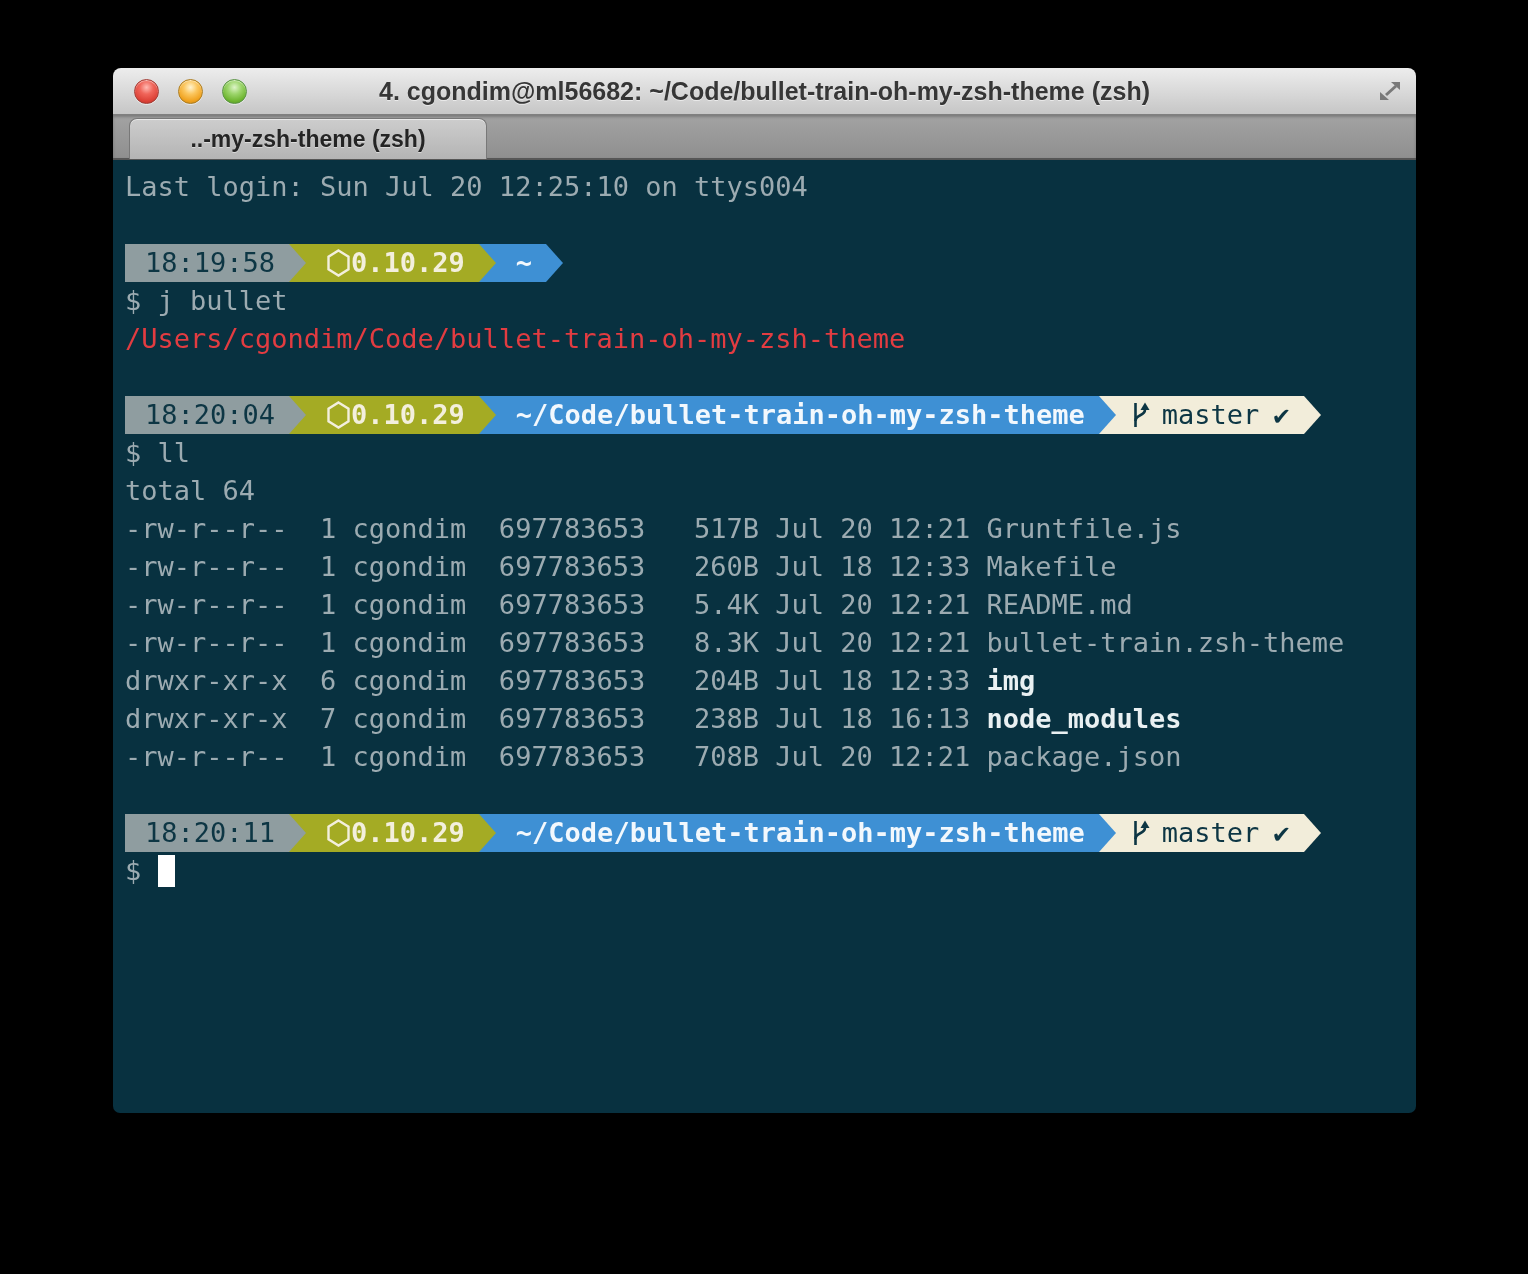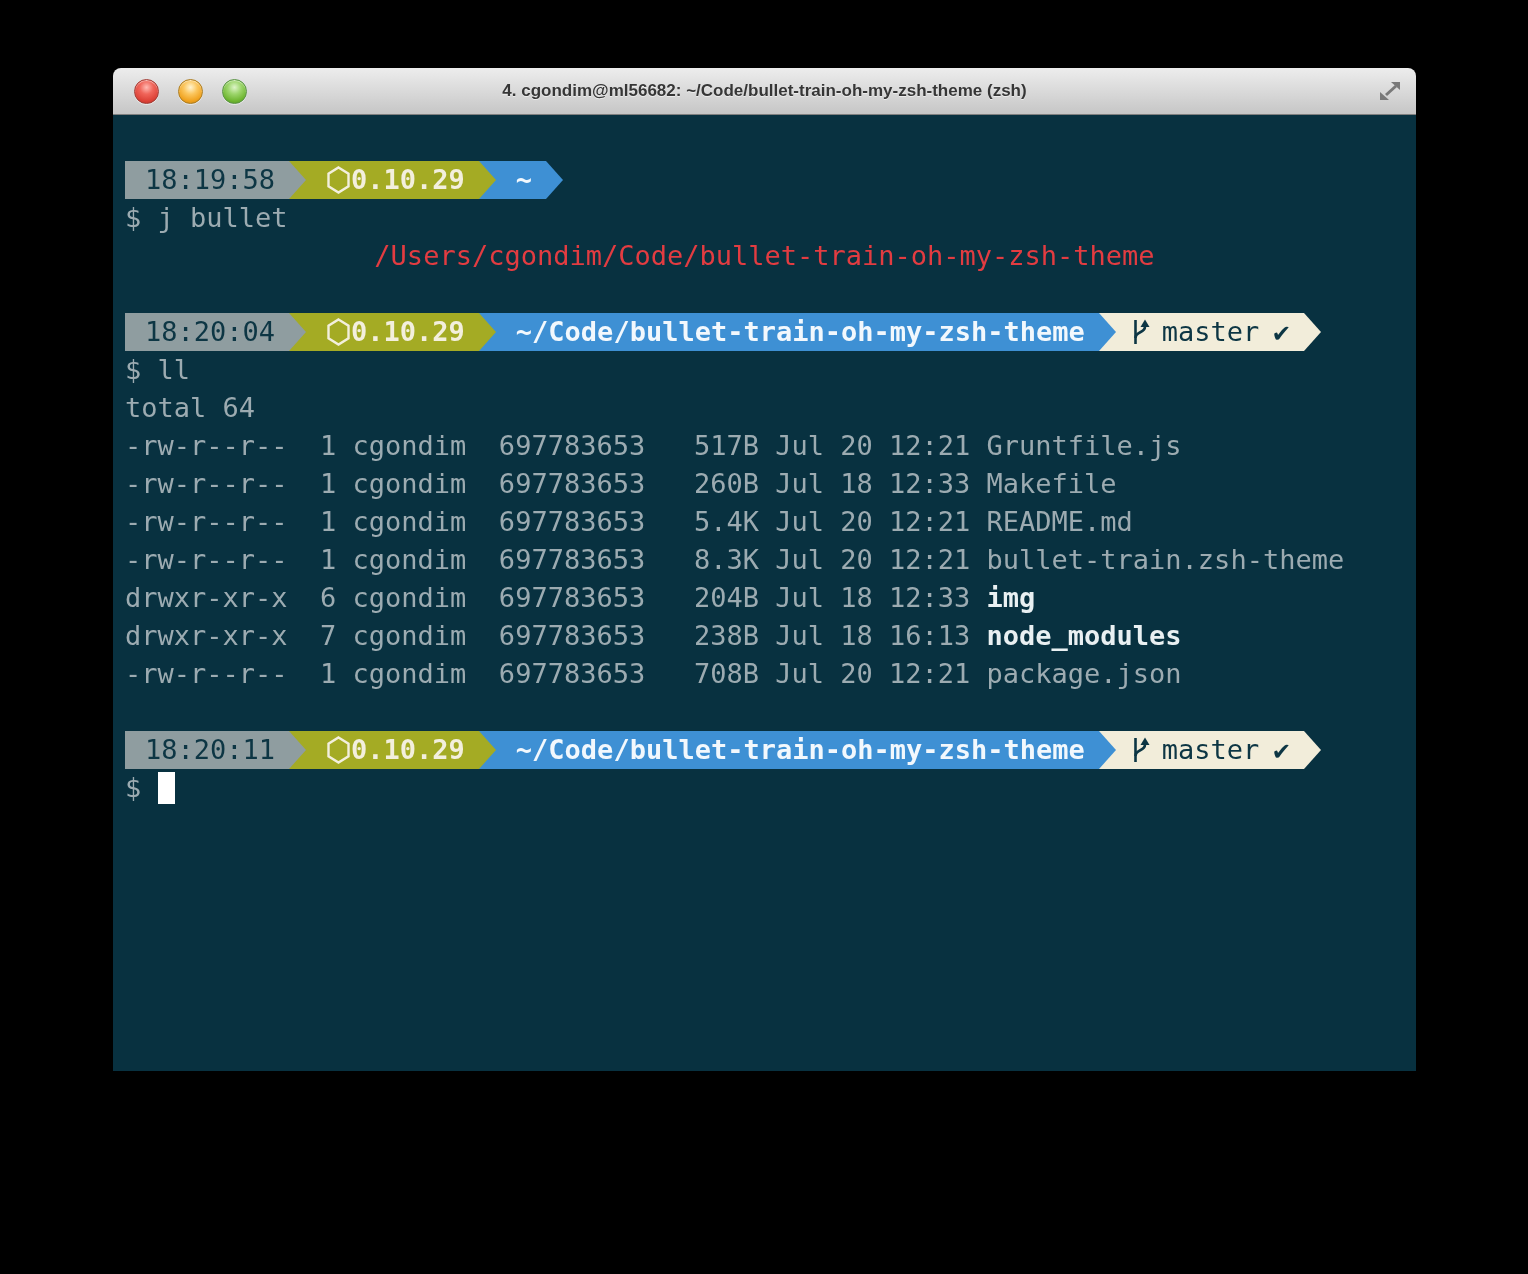--- a/index.html
+++ b/index.html
@@ -15,21 +15,21 @@
     background:linear-gradient(#ededed,#c6c6c6);
     border-bottom:1px solid #7f7f7f;
   }
   .traffic{position:absolute;left:21px;top:11px;display:flex;gap:19px;}
   .light{width:23px;height:23px;border-radius:50%;box-shadow:inset 0 1px 1px rgba(255,255,255,.6),0 1px 0 rgba(255,255,255,.5);}
   .light.red{background:radial-gradient(circle at 50% 32%,#ffb9b2 0%,#f0655a 35%,#dd4237 70%,#ad2a22 100%);border:1px solid #a33b33;}
   .light.yellow{background:radial-gradient(circle at 50% 32%,#fff3cf 0%,#fbc65e 35%,#f0a21f 70%,#bd7e12 100%);border:1px solid #ad7d1f;}
   .light.green{background:radial-gradient(circle at 50% 32%,#ddf4c8 0%,#9cd56b 35%,#6fb631 70%,#4d8a1d 100%);border:1px solid #589442;}
   .title{
     position:absolute;left:0;right:0;top:0;height:46px;line-height:46px;
-    text-align:center;font-size:17px;font-weight:bold;color:#363636;
+    text-align:center;font-size:25px;font-weight:bold;color:#363636;
     text-shadow:0 1px 0 rgba(255,255,255,.55);white-space:nowrap;
   }
   .fullscreen{position:absolute;right:13px;top:11px;}
   
   .tabbar{
     position:relative;height:43px;
     background:linear-gradient(#a3a3a3,#8f8f8f);
     border-bottom:2px solid #565656;
     box-shadow:inset 0 2px 3px rgba(0,0,0,.25);
   }
@@ -42,21 +42,21 @@
   }
   .tab-label{font-size:23px;font-weight:bold;color:#242424;text-shadow:0 1px 0 rgba(255,255,255,.45);}
   
   .term{
     position:relative;height:956px;box-sizing:border-box;
     background:var(--terminal-bg);color:var(--terminal-fg);
     font-family:"DejaVu Sans Mono",monospace;font-size:27px;line-height:38px;
     padding:8px 12px 0 12px;white-space:pre;overflow:hidden;
   }
   .line{height:38px;white-space:pre;}
-  .line.red{color:var(--error-red);text-align:center;}
+  .line.red{color:var(--error-red);}
   .prompt-line{display:flex;align-items:stretch;}
   .seg{display:flex;align-items:center;padding:0 14px 0 20px;flex:none;}
   .seg.time{background:var(--seg-time-bg);color:var(--seg-dark-fg);}
   .seg.version{background:var(--seg-version-bg);color:var(--seg-light-fg);font-weight:bold;}
   .seg.dir{background:var(--seg-dir-bg);color:var(--seg-dir-fg);font-weight:bold;}
   .seg.git{background:var(--seg-git-bg);color:var(--seg-dark-fg);gap:10px;padding-left:14px;align-items:center;}
   .seg.git .check{font-weight:bold;margin-left:4px;}
   .sep{width:17px;height:38px;position:relative;flex:none;}
   .sep .tri{position:absolute;left:0;top:0;width:0;height:0;
     border-top:19px solid transparent;border-bottom:19px solid transparent;
@@ -75,21 +75,26 @@
       <span class="light yellow"></span>
       <span class="light green"></span>
     </div>
     <div class="title">4. cgondim@ml56682: ~/Code/bullet-train-oh-my-zsh-theme (zsh)</div>
     <svg class="fullscreen" width="26" height="24" viewBox="0 0 26 24">
       <path d="M9 16 L19 7" stroke="#797979" stroke-width="3" fill="none"></path>
       <path d="M14 3 L23 3 L23 11 Z" fill="#797979"></path>
       <path d="M3 21 L3 13 L12 21 Z" fill="#797979"></path>
     </svg>
   </div>
-  <div class="term" id="term"><div class="line"> </div><div class="line prompt-line"><span class="seg time">18:19:58</span><span class="sep" style="background:#a4ab24;color:#8f9da0"><span class="tri"></span></span><span class="seg version"><svg class="hex" width="25" height="28" viewBox="0 0 25 28">
+  <div class="tabbar">
+    <div class="tab">
+      <span class="tab-label">..-my-zsh-theme (zsh)</span>
+    </div>
+  </div>
+  <div class="term" id="term"><div class="line">Last login: Sun Jul 20 12:25:10 on ttys004</div><div class="line"> </div><div class="line prompt-line"><span class="seg time">18:19:58</span><span class="sep" style="background:#a4ab24;color:#8f9da0"><span class="tri"></span></span><span class="seg version"><svg class="hex" width="25" height="28" viewBox="0 0 25 28">
             <polygon points="12.5,1.5 22.5,7.7 22.5,20.3 12.5,26.5 2.5,20.3 2.5,7.7" fill="none" stroke="currentColor" stroke-width="2.4"></polygon>
           </svg><span>0.10.29</span></span><span class="sep" style="background:#3e90d4;color:#a4ab24"><span class="tri"></span></span><span class="seg dir">~</span><span class="sep" style="background:transparent;color:#3e90d4"><span class="tri"></span></span></div><div class="line">$ j bullet</div><div class="line red">/Users/cgondim/Code/bullet-train-oh-my-zsh-theme</div><div class="line"> </div><div class="line prompt-line"><span class="seg time">18:20:04</span><span class="sep" style="background:#a4ab24;color:#8f9da0"><span class="tri"></span></span><span class="seg version"><svg class="hex" width="25" height="28" viewBox="0 0 25 28">
             <polygon points="12.5,1.5 22.5,7.7 22.5,20.3 12.5,26.5 2.5,20.3 2.5,7.7" fill="none" stroke="currentColor" stroke-width="2.4"></polygon>
           </svg><span>0.10.29</span></span><span class="sep" style="background:#3e90d4;color:#a4ab24"><span class="tri"></span></span><span class="seg dir">~/Code/bullet-train-oh-my-zsh-theme</span><span class="sep" style="background:#f2edda;color:#3e90d4"><span class="tri"></span></span><span class="seg git"><svg class="branch" width="22" height="30" viewBox="0 0 22 30">
             <path d="M5.5 3 L5.5 27" stroke="currentColor" stroke-width="2.6" fill="none"></path>
             <path d="M5.5 21 C5.5 14 15 16.5 15 9.5" stroke="currentColor" stroke-width="2.6" fill="none"></path>
             <path d="M10.5 10 L15 2.5 L19.5 10 Z" fill="currentColor"></path>
           </svg><span>master</span><span class="check">✔</span></span><span class="sep" style="background:transparent;color:#f2edda"><span class="tri"></span></span></div><div class="line">$ ll</div><div class="line">total 64</div><div class="line"><span>-rw-r--r--  1 cgondim  697783653   517B Jul 20 12:21 </span><span class="">Gruntfile.js</span></div><div class="line"><span>-rw-r--r--  1 cgondim  697783653   260B Jul 18 12:33 </span><span class="">Makefile</span></div><div class="line"><span>-rw-r--r--  1 cgondim  697783653   5.4K Jul 20 12:21 </span><span class="">README.md</span></div><div class="line"><span>-rw-r--r--  1 cgondim  697783653   8.3K Jul 20 12:21 </span><span class="">bullet-train.zsh-theme</span></div><div class="line"><span>drwxr-xr-x  6 cgondim  697783653   204B Jul 18 12:33 </span><span class="dirname">img</span></div><div class="line"><span>drwxr-xr-x  7 cgondim  697783653   238B Jul 18 16:13 </span><span class="dirname">node_modules</span></div><div class="line"><span>-rw-r--r--  1 cgondim  697783653   708B Jul 20 12:21 </span><span class="">package.json</span></div><div class="line"> </div><div class="line prompt-line"><span class="seg time">18:20:11</span><span class="sep" style="background:#a4ab24;color:#8f9da0"><span class="tri"></span></span><span class="seg version"><svg class="hex" width="25" height="28" viewBox="0 0 25 28">
             <polygon points="12.5,1.5 22.5,7.7 22.5,20.3 12.5,26.5 2.5,20.3 2.5,7.7" fill="none" stroke="currentColor" stroke-width="2.4"></polygon>
           </svg><span>0.10.29</span></span><span class="sep" style="background:#3e90d4;color:#a4ab24"><span class="tri"></span></span><span class="seg dir">~/Code/bullet-train-oh-my-zsh-theme</span><span class="sep" style="background:#f2edda;color:#3e90d4"><span class="tri"></span></span><span class="seg git"><svg class="branch" width="22" height="30" viewBox="0 0 22 30">

